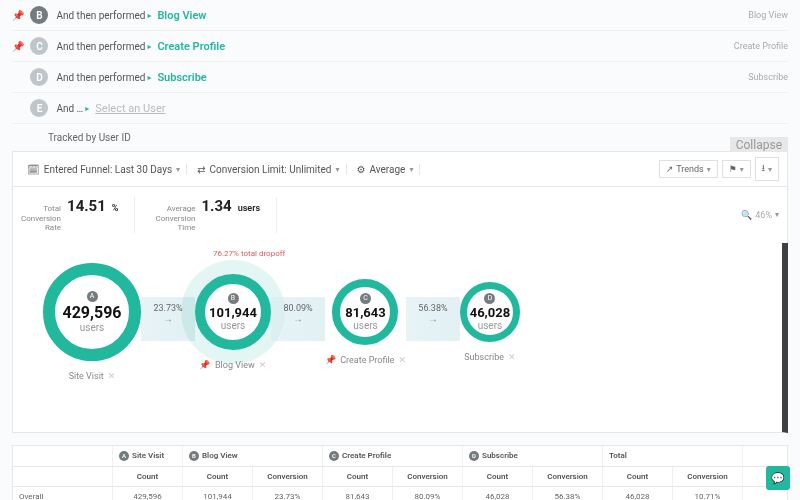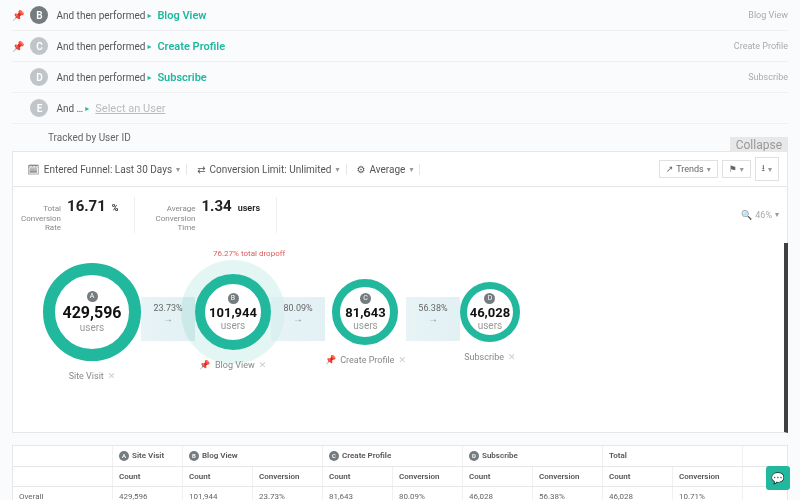--- a/index.html
+++ b/index.html
@@ -21,21 +21,21 @@
 .chev{font-size:8px;color:#999}
 .tb-right{margin-left:auto;display:flex;gap:4px;align-items:center}
 .tb-btn{border:1px solid #e0e0e0;background:#fff;padding:3px 6px;font-size:9px;color:#666;display:flex;align-items:center;gap:3px}
 .collapse{position:absolute;right:0;top:-14px;background:#e8e8e8;color:#999;font-size:12px;padding:1px 6px}
 .metrics{display:flex;align-items:center;padding:10px 8px;gap:20px;background:#fff;border-left:1px solid #e5e7e9;border-right:1px solid #e5e7e9}
 .metric{display:flex;align-items:baseline;gap:6px;padding-right:16px;border-right:1px solid #eee}
 .metric-label{font-size:8px;color:#888;text-align:right;line-height:1.2}
 .metric-val{font-size:15px;font-weight:700;color:#222}
 .metric-unit{font-size:9px;font-weight:600;color:#222}
 .zoom{margin-left:auto;color:#aaa;font-size:9px;display:flex;align-items:center;gap:3px}
-.funnel{background:#fff;border-left:1px solid #e5e7e9;border-right:4px solid #404040;border-bottom:1px solid #e5e7e9;padding:20px 10px 10px;position:relative;height:190px}
+.funnel{background:#fff;border-left:1px solid #e5e7e9;border-right:6px solid #404040;border-bottom:1px solid #e5e7e9;padding:20px 10px 10px;position:relative;height:190px}
 .funnel-row{display:flex;align-items:center;justify-content:flex-start;gap:0;padding-left:20px}
 .node-wrap{display:flex;flex-direction:column;align-items:center;position:relative}
 .ring{border-radius:50%;display:flex;flex-direction:column;align-items:center;justify-content:center;background:#fff;position:relative}
 .ring::before{content:"";position:absolute;inset:0;border-radius:50%;border-style:solid;border-color:#22b89e}
 .r1{width:98px;height:98px}.r1::before{border-width:12px}
 .r2{width:76px;height:76px}.r2::before{border-width:10px}
 .r3{width:66px;height:66px}.r3::before{border-width:8px}
 .r4{width:60px;height:60px}.r4::before{border-width:7px}
 .r2.highlight{box-shadow:0 0 0 14px rgba(34,184,158,0.12)}
 .node-badge{width:11px;height:11px;border-radius:50%;background:#757c80;color:#fff;font-size:7px;display:flex;align-items:center;justify-content:center;margin-bottom:1px}
@@ -45,21 +45,21 @@
 .node-label{margin-top:10px;font-size:9px;color:#888;display:flex;align-items:center;gap:4px}
 .node-x{color:#ccc;font-size:9px}
 .flow{display:flex;flex-direction:column;align-items:center;width:54px;position:relative;top:-8px}
 .flow-band{position:absolute;left:0;right:0;height:44px;background:linear-gradient(90deg,#d8ecf0,#cfe7ec);opacity:0.6;top:-6px;z-index:0}
 .flow-pct{font-size:9px;color:#666;z-index:1}
 .flow-arrow{font-size:10px;color:#888;z-index:1}
 .dropoff{position:absolute;top:6px;left:200px;font-size:8px;color:#e05a5a}
 .table{background:#fff;border:1px solid #e5e7e9;margin-top:12px}
 .thead,.trow{display:grid;grid-template-columns:100px 70px 70px 70px 70px 70px 70px 70px 70px 70px}
 .thead{border-bottom:1px solid #e5e7e9}
-.th,.td{padding:5px 6px;font-size:8px;text-align:left;border-right:1px solid #f0f0f0;color:#666}
+.th,.td{padding:5px 6px;font-size:8px;text-align:center;border-right:1px solid #f0f0f0;color:#666}
 .th{font-weight:600;color:#555}
 .th.step{display:flex;align-items:center;gap:3px;text-align:left;justify-content:flex-start}
 .th-badge{width:10px;height:10px;border-radius:50%;background:#757c80;color:#fff;font-size:6px;display:flex;align-items:center;justify-content:center}
 .td.first,.th.first{text-align:left}
 .subhead{display:grid;grid-template-columns:100px 70px 70px 70px 70px 70px 70px 70px 70px 70px;border-bottom:1px solid #e5e7e9}
 .fab{position:fixed;right:10px;bottom:10px;width:24px;height:24px;background:#22b89e;border-radius:3px;display:flex;align-items:center;justify-content:center;color:#fff;font-size:11px}
 </style>
 </head>
 <body>
 <div class="wrap">
@@ -132,21 +132,21 @@
           </div>
   </div>
 </div>
 </div>
 
 <div class="metrics">
   <div class="metric">
     <div class="metric-label" style="white-space:pre-line">Total
 Conversion
 Rate</div>
-    <span class="metric-val">16.71</span>
+    <span class="metric-val">14.51</span>
         <span class="metric-unit">%</span>
   </div>
   <div class="metric">
     <div class="metric-label" style="white-space:pre-line">Average
 Conversion
 Time</div>
     <span class="metric-val">1.34</span>
         <span class="metric-unit">users</span>
   </div>
   <div class="zoom">

